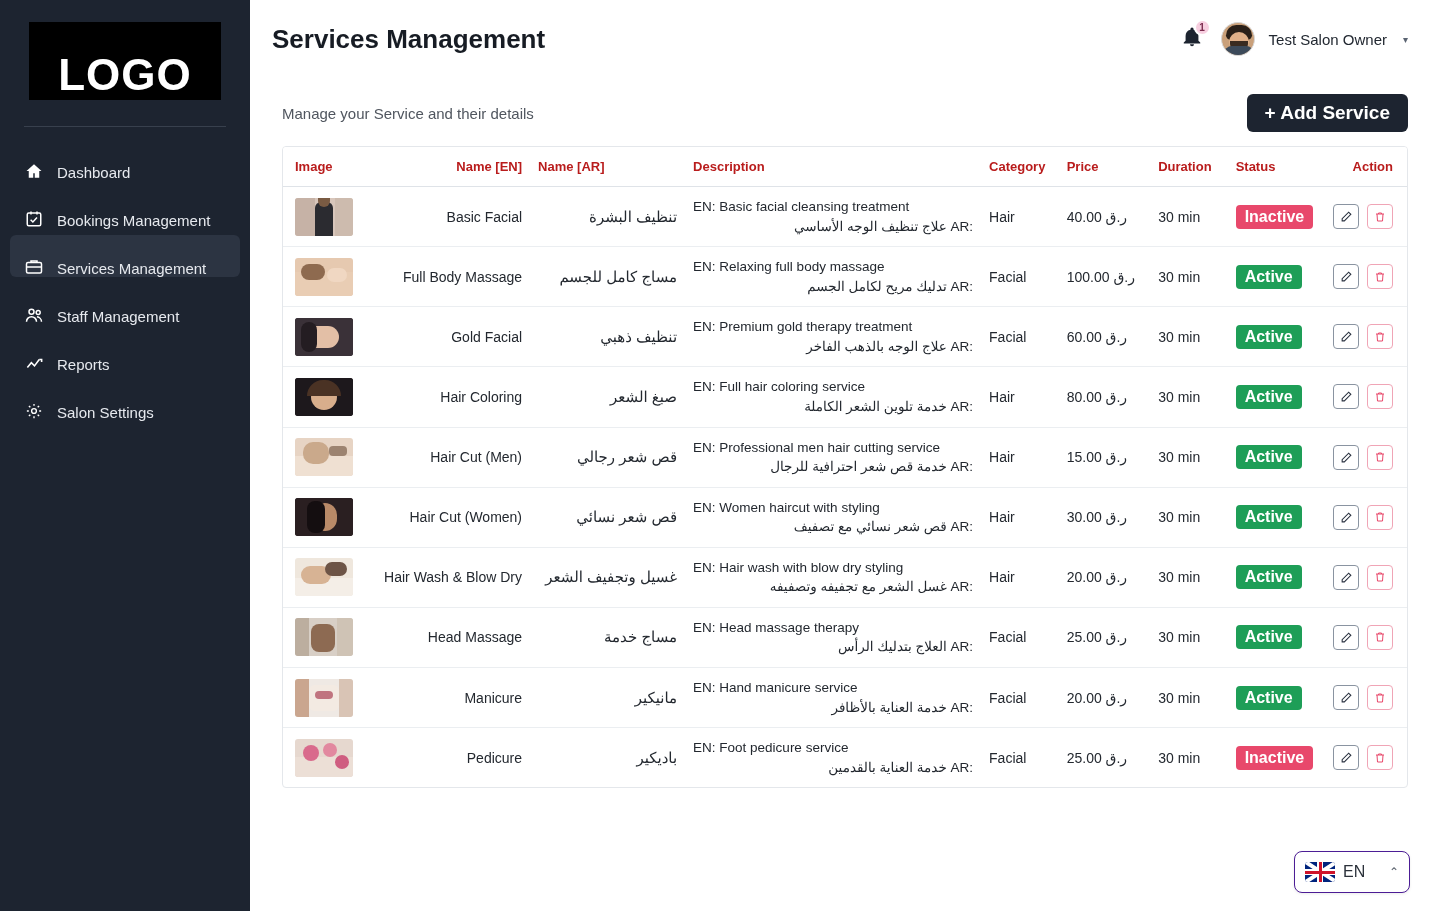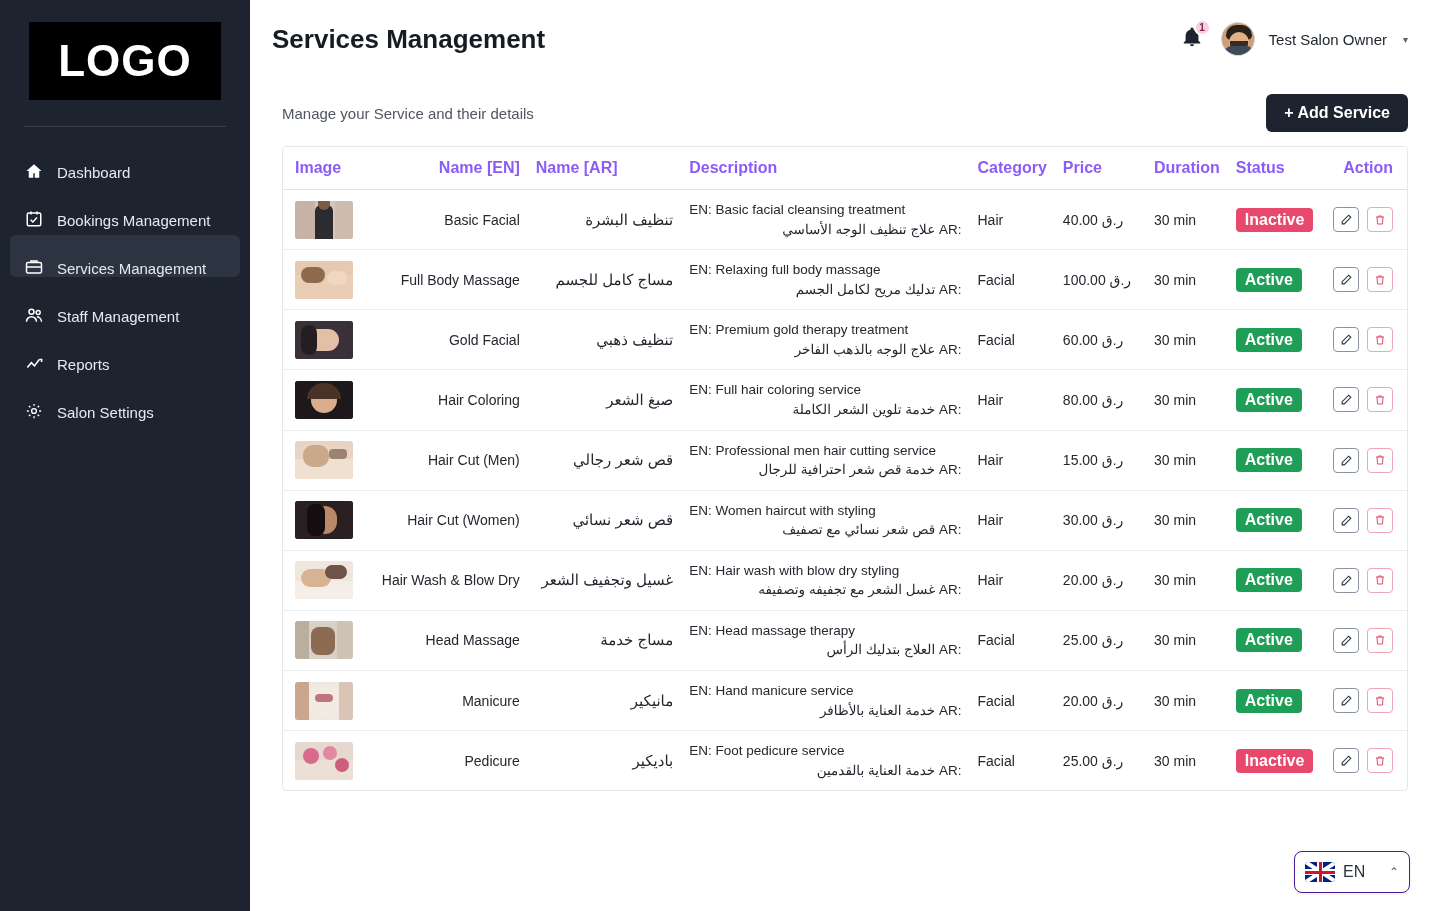--- a/index.html
+++ b/index.html
@@ -19,21 +19,21 @@
     flex: 0 0 250px;
     position: relative;
   }
   .logo-wrap {
     padding: 22px 0 0 0;
     display: flex; justify-content: center;
   }
   .logo-box {
     width: 192px; height: 78px;
     background: #000;
-    display: flex; align-items: center; justify-content: center;
+    display: flex; align-items: flex-end; justify-content: center;
   }
   .logo-text {
     color: #fff; font-size: 44px; font-weight: 700; letter-spacing: 1px;
     font-family: "Liberation Sans", sans-serif;
   }
   .logo-divider {
     margin: 26px 24px 12px 24px;
     height: 1px; background: #38404d;
   }
   .nav { padding: 0 10px; }
@@ -82,31 +82,31 @@
   .caret { font-size: 10px; color: #5a6472; margin-left: 2px; }
 
   .subhead {
     display: flex; align-items: center; justify-content: space-between;
     padding: 16px 32px 14px 32px;
   }
   .subtitle { font-size: 15px; color: #50565f; }
   .btn-add {
     background: #1d2430; color: #fff; border: none;
     padding: 0 18px; height: 38px; border-radius: 6px;
-    font-size: 16px; font-weight: 700; cursor: pointer;
+    font-size: 19px; font-weight: 700; cursor: pointer;
     font-family: "Liberation Sans", sans-serif;
   }
 
   .table-card {
     margin: 0 32px; border: 1px solid #e4e7eb; border-radius: 4px;
     overflow: hidden; background: #fff;
   }
   table { width: 100%; border-collapse: collapse; }
   thead th {
-    text-align: left; font-size: 16px; font-weight: 700; color: #8b5cf6;
+    text-align: left; font-size: 13px; font-weight: 700; color: #b91c1c;
     padding: 12px 8px; border-bottom: 1px solid #dfe3e8;
     background: #fff; white-space: nowrap;
   }
   tbody td {
     border-bottom: 1px solid #ebeef1;
     padding: 10px 8px; font-size: 14px; color: #23282f; vertical-align: middle;
   }
   tbody tr:last-child td { border-bottom: none; }
 
   .col-image { width: 72px; padding-left: 12px !important; }

